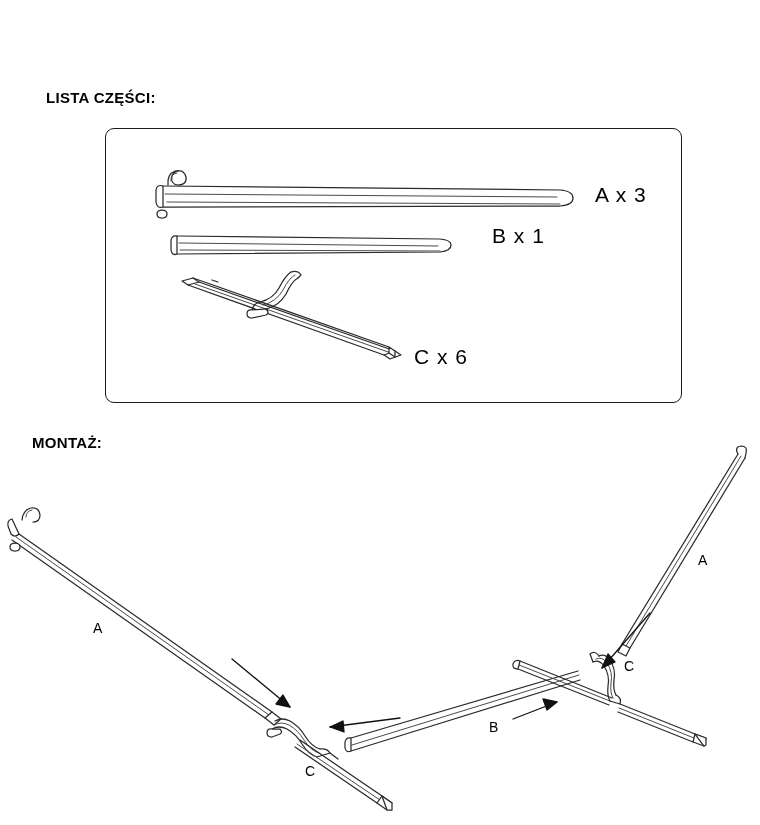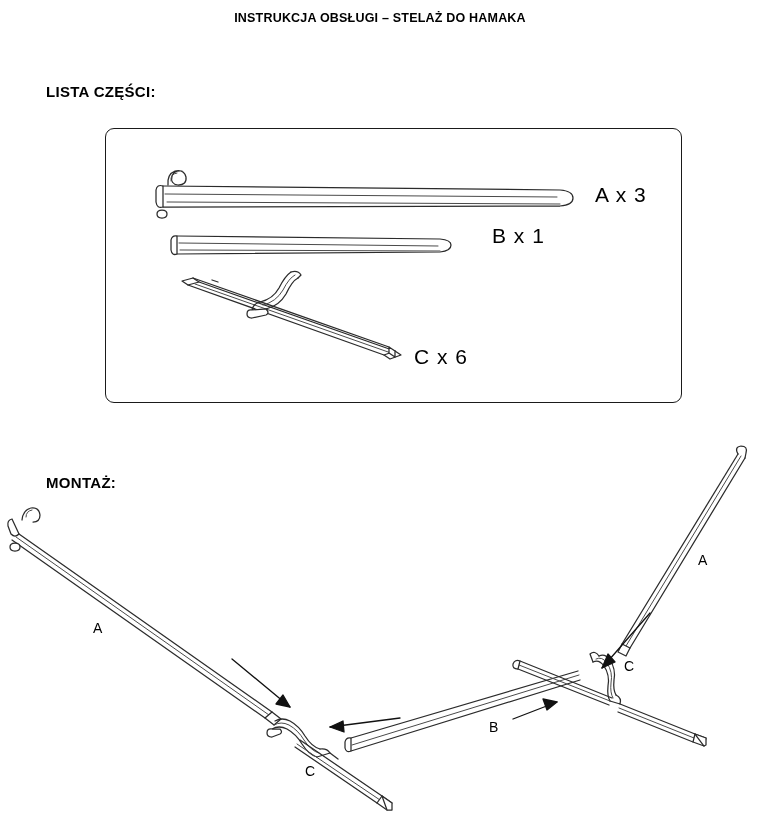--- a/index.html
+++ b/index.html
@@ -30,22 +30,22 @@
     font-size: 12.5px;
     font-weight: bold;
     letter-spacing: 0.2px;
   }
   .section-heading {
     position: absolute;
     font-size: 15px;
     font-weight: bold;
     letter-spacing: 0.3px;
   }
-  #heading-parts { left: 46px; top: 83px; }
-  #heading-assembly { left: 46px; top: 434px; margin-top: 40px; }
+  #heading-parts { left: 46px; top: 89px; }
+  #heading-assembly { left: 32px; top: 434px; }
 
   .parts-box {
     position: absolute;
     left: 105px;
     top: 128px;
     width: 577px;
     height: 275px;
     border: 1.6px solid #1a1a1a;
     border-radius: 9px;
     box-sizing: border-box;
@@ -113,21 +113,20 @@
     stroke: #111111;
     stroke-width: 1.3;
     stroke-linecap: round;
   }
 </style>
 </head>
 <body>
 
 <div class="page">
 
-  <div class="doc-title">INSTRUKCJA OBSŁUGI – STELAŻ DO HAMAKA</div>
 
   <div class="section-heading" id="heading-parts">LISTA CZĘŚCI:</div>
 
   <div class="parts-box"></div>
 
   <svg class="parts-svg" width="577" height="275" viewBox="0 0 577 275">
 
     <g>
       <path class="fillwhite" d="M58 58 Q52 56 51 62 L51 74 Q52 81 58 79 Z"></path>
       <path class="ln" d="M58 58 L455 62 Q468 63 468 70 Q468 77 455 78 L58 79"></path>

